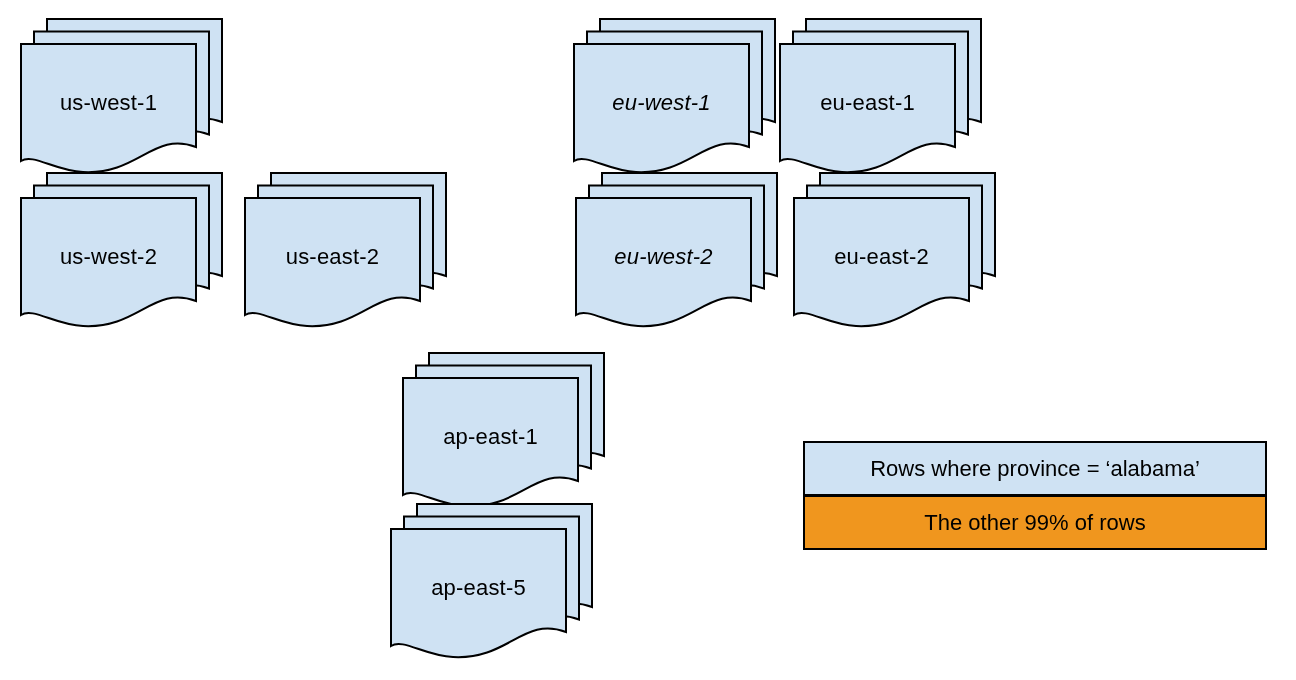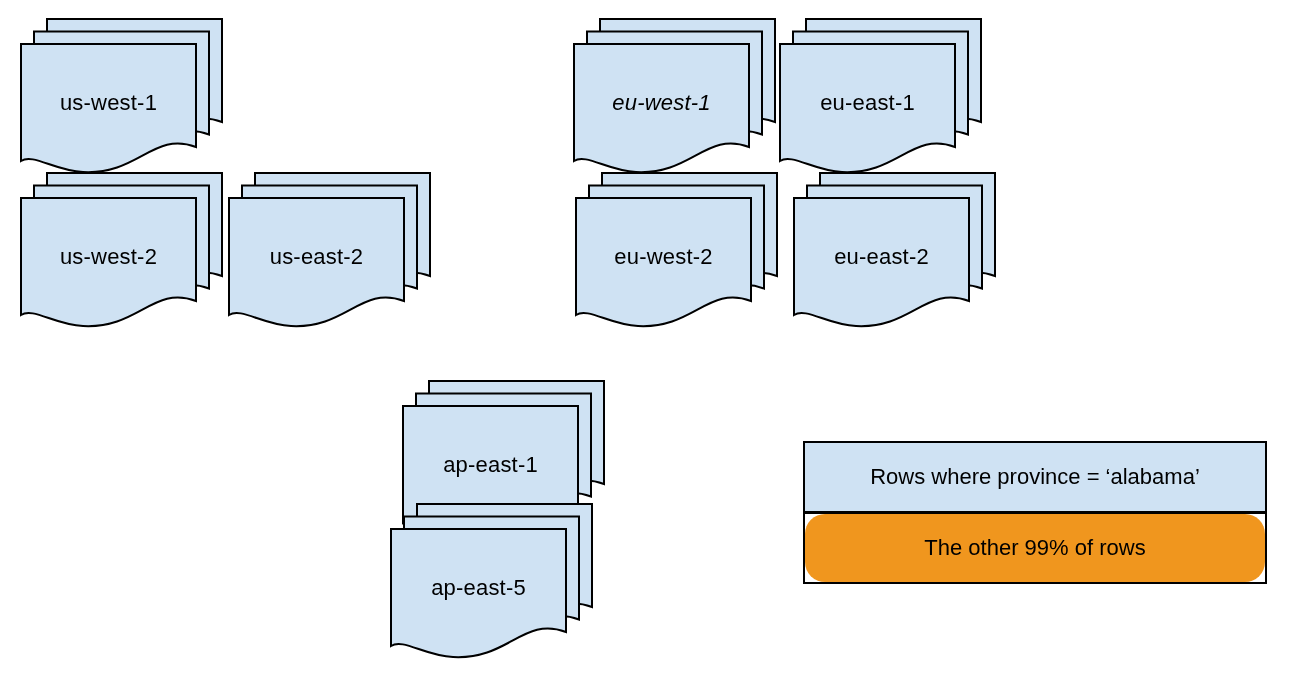--- a/index.html
+++ b/index.html
@@ -48,42 +48,41 @@
     font-size: 22px;
     color: var(--text, #000000);
     letter-spacing: 0.2px;
     white-space: nowrap;
   }
   .legend {
     position: absolute;
     left: 803px;
     top: 441px;
     width: 464px;
-    height: 143px;
+    height: 109px;
     box-sizing: border-box;
     border: 2px solid var(--stroke, #000000);
     display: flex;
     flex-direction: column;
   }
   .legend-row {
     flex: 1 1 0;
     display: flex;
     align-items: center;
     justify-content: center;
     font-size: 22px;
     color: var(--text, #000000);
     white-space: nowrap;
   }
   .legend-row.plain {
     background: var(--page-fill, #cfe2f3);
     border-bottom: 3px solid var(--stroke, #000000);
   }
   .legend-row.highlight {
     background: var(--highlight-fill, #f0961e);
-    border-radius: 20px;
   }
 </style>
 </head>
 <body>
 
 <div class="canvas">
 
   <div class="stack" style="left:20px; top:18px;">
     <svg width="203" height="157" viewBox="0 0 203 157">
       <path class="page" transform="translate(27,1)" d="M0 0 H175 V103 C132 87 118 131 62 128 C34 127 12 109 0 117 Z"></path>
@@ -114,48 +113,48 @@
 
   <div class="stack" style="left:20px; top:172px;text-align:right;">
     <svg width="203" height="157" viewBox="0 0 203 157">
       <path class="page" transform="translate(27,1)" d="M0 0 H175 V103 C132 87 118 131 62 128 C34 127 12 109 0 117 Z"></path>
       <path class="page" transform="translate(14,13.5)" d="M0 0 H175 V103 C132 87 118 131 62 128 C34 127 12 109 0 117 Z"></path>
       <path class="page" transform="translate(1,26)" d="M0 0 H175 V103 C132 87 118 131 62 128 C34 127 12 109 0 117 Z"></path>
     </svg>
     <span class="stack-label">us-west-2</span>
   </div>
 
-  <div class="stack" style="left:228px; top:172px;">
+  <div class="stack" style="left:244px; top:172px;">
     <svg width="203" height="157" viewBox="0 0 203 157">
       <path class="page" transform="translate(27,1)" d="M0 0 H175 V103 C132 87 118 131 62 128 C34 127 12 109 0 117 Z"></path>
       <path class="page" transform="translate(14,13.5)" d="M0 0 H175 V103 C132 87 118 131 62 128 C34 127 12 109 0 117 Z"></path>
       <path class="page" transform="translate(1,26)" d="M0 0 H175 V103 C132 87 118 131 62 128 C34 127 12 109 0 117 Z"></path>
     </svg>
     <span class="stack-label">us-east-2</span>
   </div>
 
-  <div class="stack" style="left:575px; top:172px;">
+  <div class="stack" style="left:575px; top:172px;font-style:italic;">
     <svg width="203" height="157" viewBox="0 0 203 157">
       <path class="page" transform="translate(27,1)" d="M0 0 H175 V103 C132 87 118 131 62 128 C34 127 12 109 0 117 Z"></path>
       <path class="page" transform="translate(14,13.5)" d="M0 0 H175 V103 C132 87 118 131 62 128 C34 127 12 109 0 117 Z"></path>
       <path class="page" transform="translate(1,26)" d="M0 0 H175 V103 C132 87 118 131 62 128 C34 127 12 109 0 117 Z"></path>
     </svg>
     <span class="stack-label">eu-west-2</span>
   </div>
 
   <div class="stack" style="left:793px; top:172px;padding-left:24px;">
     <svg width="203" height="157" viewBox="0 0 203 157">
       <path class="page" transform="translate(27,1)" d="M0 0 H175 V103 C132 87 118 131 62 128 C34 127 12 109 0 117 Z"></path>
       <path class="page" transform="translate(14,13.5)" d="M0 0 H175 V103 C132 87 118 131 62 128 C34 127 12 109 0 117 Z"></path>
       <path class="page" transform="translate(1,26)" d="M0 0 H175 V103 C132 87 118 131 62 128 C34 127 12 109 0 117 Z"></path>
     </svg>
     <span class="stack-label">eu-east-2</span>
   </div>
 
-  <div class="stack" style="left:402px; top:352px;margin-top:28px;">
+  <div class="stack" style="left:402px; top:352px;">
     <svg width="203" height="157" viewBox="0 0 203 157">
       <path class="page" transform="translate(27,1)" d="M0 0 H175 V103 C132 87 118 131 62 128 C34 127 12 109 0 117 Z"></path>
       <path class="page" transform="translate(14,13.5)" d="M0 0 H175 V103 C132 87 118 131 62 128 C34 127 12 109 0 117 Z"></path>
       <path class="page" transform="translate(1,26)" d="M0 0 H175 V103 C132 87 118 131 62 128 C34 127 12 109 0 117 Z"></path>
     </svg>
     <span class="stack-label">ap-east-1</span>
   </div>
 
   <div class="stack" style="left:390px; top:503px;">
     <svg width="203" height="157" viewBox="0 0 203 157">

